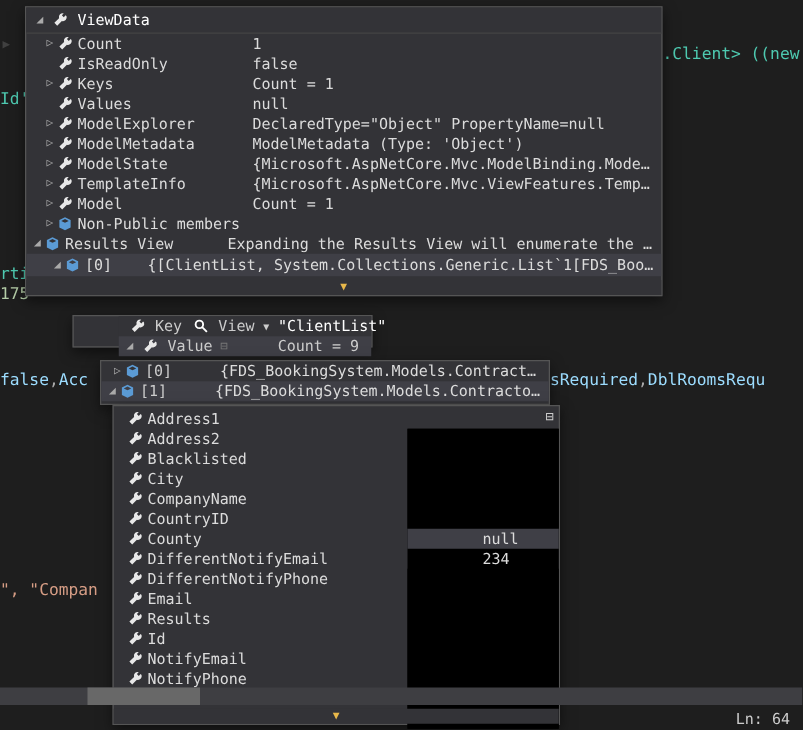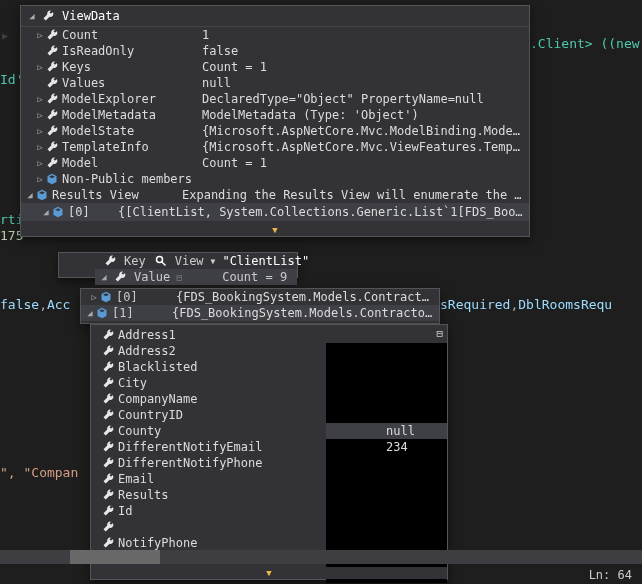--- a/index.html
+++ b/index.html
@@ -497,20 +497,21 @@
         </span>
         <span class="prop-name">Id</span>
       </div>
       <div class="row">
         <span class="col-gap" style="width:6px"></span>
         <span class="icon wrench">
           <svg viewBox="0 0 16 16">
             <path fill="currentColor" d="M14 3l-2 2-2-2 2-2a4 4 0 00-5 5L2 11l3 3 5-5a4 4 0 005-5z"></path>
           </svg>
         </span>
+        <span class="prop-name">NotifyEmail</span>
       </div>
       <div class="row">
         <span class="col-gap" style="width:6px"></span>
         <span class="icon wrench">
           <svg viewBox="0 0 16 16">
             <path fill="currentColor" d="M14 3l-2 2-2-2 2-2a4 4 0 00-5 5L2 11l3 3 5-5a4 4 0 005-5z"></path>
           </svg>
         </span>
         <span class="prop-name">NotifyPhone</span>
       </div>

